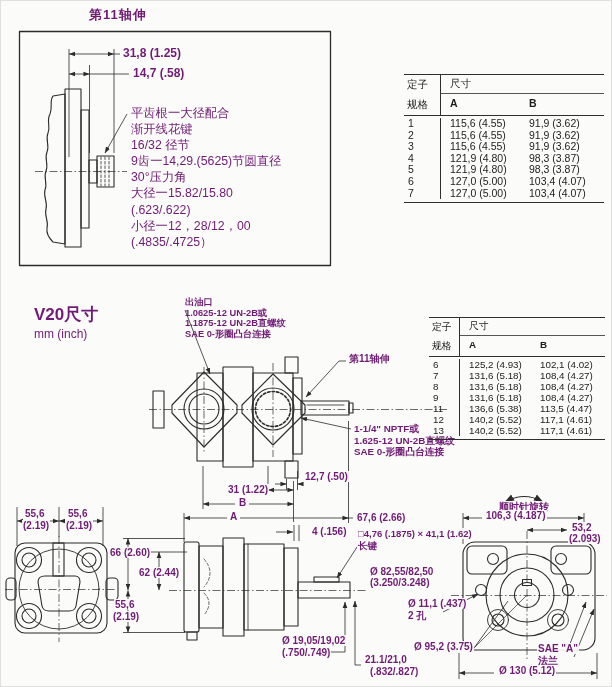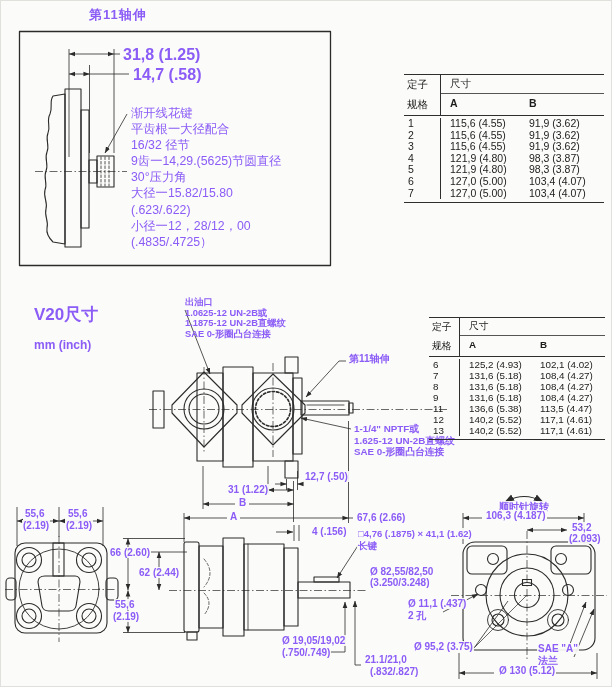--- a/index.html
+++ b/index.html
@@ -3,29 +3,29 @@
 <meta charset="utf-8">
 <style>
   html,body{margin:0;padding:0;background:#e9e9e7;}
   .page{
     position:relative;width:612px;height:687px;margin:0 auto;
     background:#fbfbf9;border:1px solid #e0e0dc;box-sizing:border-box;
     font-family:"Liberation Sans","DejaVu Sans",sans-serif;color:#1c1c1c;
     overflow:hidden;
   }
   svg.linework{position:absolute;left:0;top:0;z-index:0;}
-  .lbl{position:absolute;z-index:2;white-space:nowrap;color:#8b5cf6;}
+  .lbl{position:absolute;z-index:2;white-space:nowrap;color:#701a75;}
   .dim{font-size:10px;font-weight:600;background:rgba(251,251,249,.92);padding:0 1px;line-height:11px;}
   .dim.small{font-size:9.5px;}
   .t-title{font-size:13px;font-weight:600;letter-spacing:1px;}
-  .big-dim{font-size:16px;font-weight:600;}
+  .big-dim{font-size:12px;font-weight:600;}
   .note{line-height:16.1px;font-size:12.3px;font-weight:500;}
   .note div{white-space:nowrap;}
   .v20t{font-size:17px;font-weight:700;}
-  .v20u{font-size:12px;font-weight:700;margin-top:11px;}
+  .v20u{font-size:12px;font-weight:400;}
   .callout{font-size:9.3px;font-weight:600;line-height:10.6px;}
   .callout2{font-size:9.8px;font-weight:700;line-height:11.6px;}
   .sc{font-size:10px;font-weight:600;}
   
   .stbl{position:absolute;z-index:2;}
   .stbl-in{border-top:1.6px solid #2e2e2e;border-bottom:1.6px solid #2e2e2e;}
   .hrow{display:flex;align-items:stretch;}
   .spec-h{display:flex;flex-direction:column;justify-content:center;gap:6px;padding:3px 2px 3px 3px;box-sizing:border-box;border-right:1.2px solid #2e2e2e;}
   .dimwrap{flex:1;display:flex;flex-direction:column;}
   .dimlab{border-bottom:1px solid #555;padding:2px 0 2px 9px;}
@@ -232,22 +232,22 @@
       <line x1="442" y1="611" x2="477" y2="593" marker-end="url(#ar)"></line>
       <line x1="567" y1="648" x2="585" y2="601" marker-end="url(#ar)"></line>
       <line x1="573" y1="656" x2="593" y2="608" marker-end="url(#ar)"></line>
     </g>
   </svg>
 
   <div class="lbl t-title" style="left:88px;top:5px;">第11轴伸</div>
   <div class="lbl big-dim" style="left:122px;top:45px;">31,8 (1.25)</div>
   <div class="lbl big-dim" style="left:132px;top:65px;">14,7 (.58)</div>
   <div class="lbl note" style="left:130px;top:104px;">
+    <div>平齿根一大径配合</div>
     <div>渐开线花键</div>
-    <div>平齿根一大径配合</div>
     <div>16/32 径节</div>
     <div>9齿一14,29.(5625)节圆直径</div>
     <div>30°压力角</div>
     <div>大径一15.82/15.80</div>
     <div>(.623/.622)</div>
     <div>小径一12，28/12，00</div>
     <div>(.4835/.4725）</div>
   </div>
 
   <div class="lbl v20t" style="left:33px;top:302px;">V20尺寸</div>

